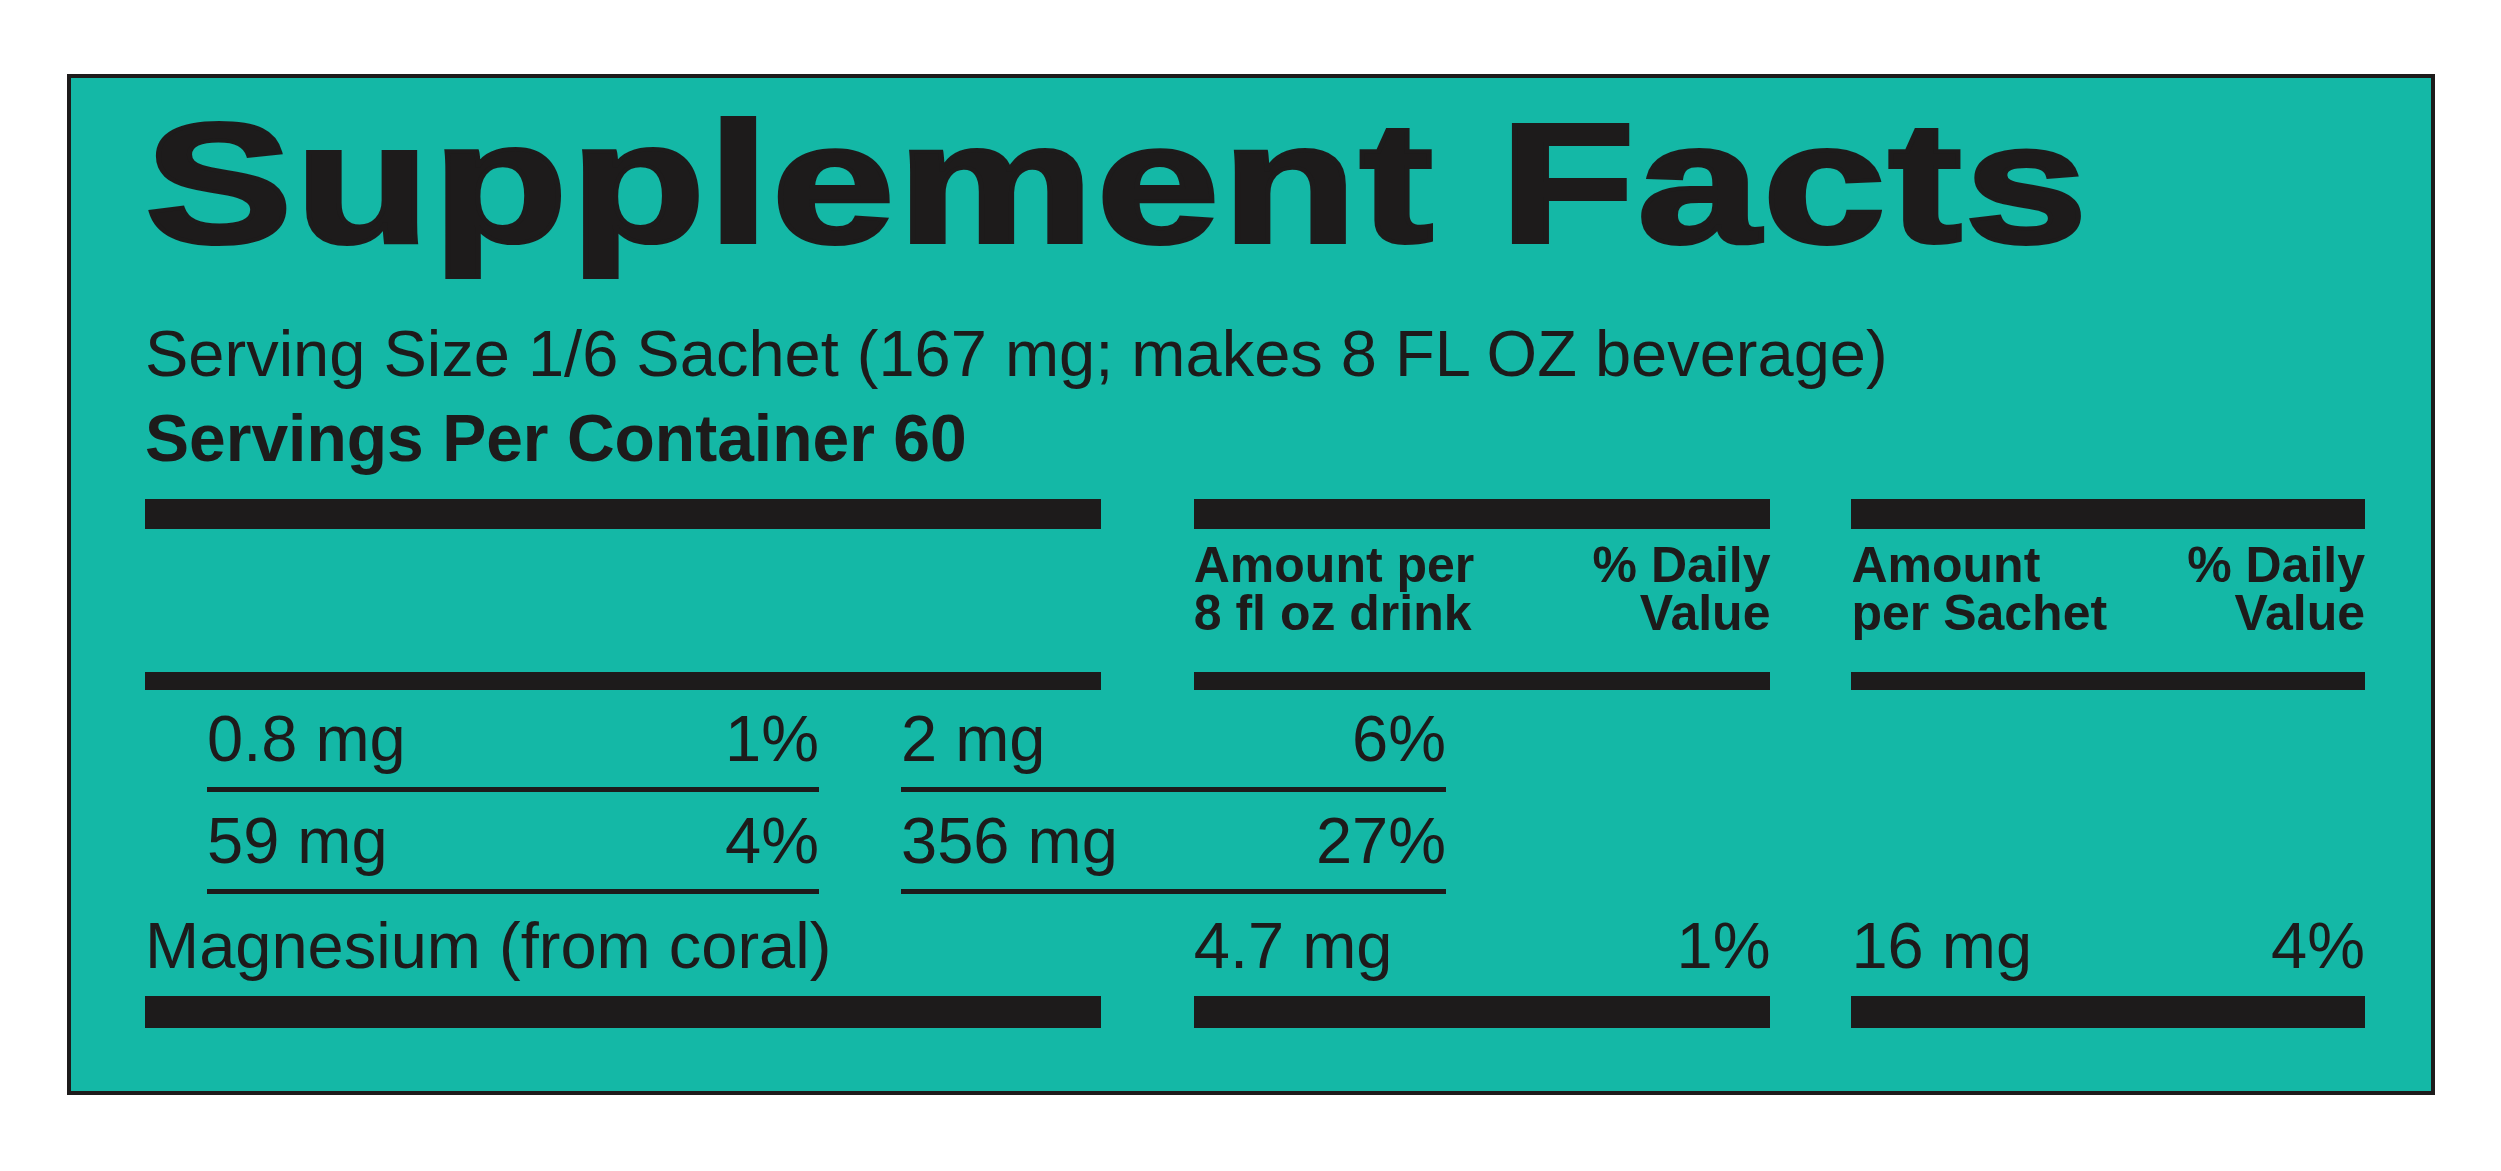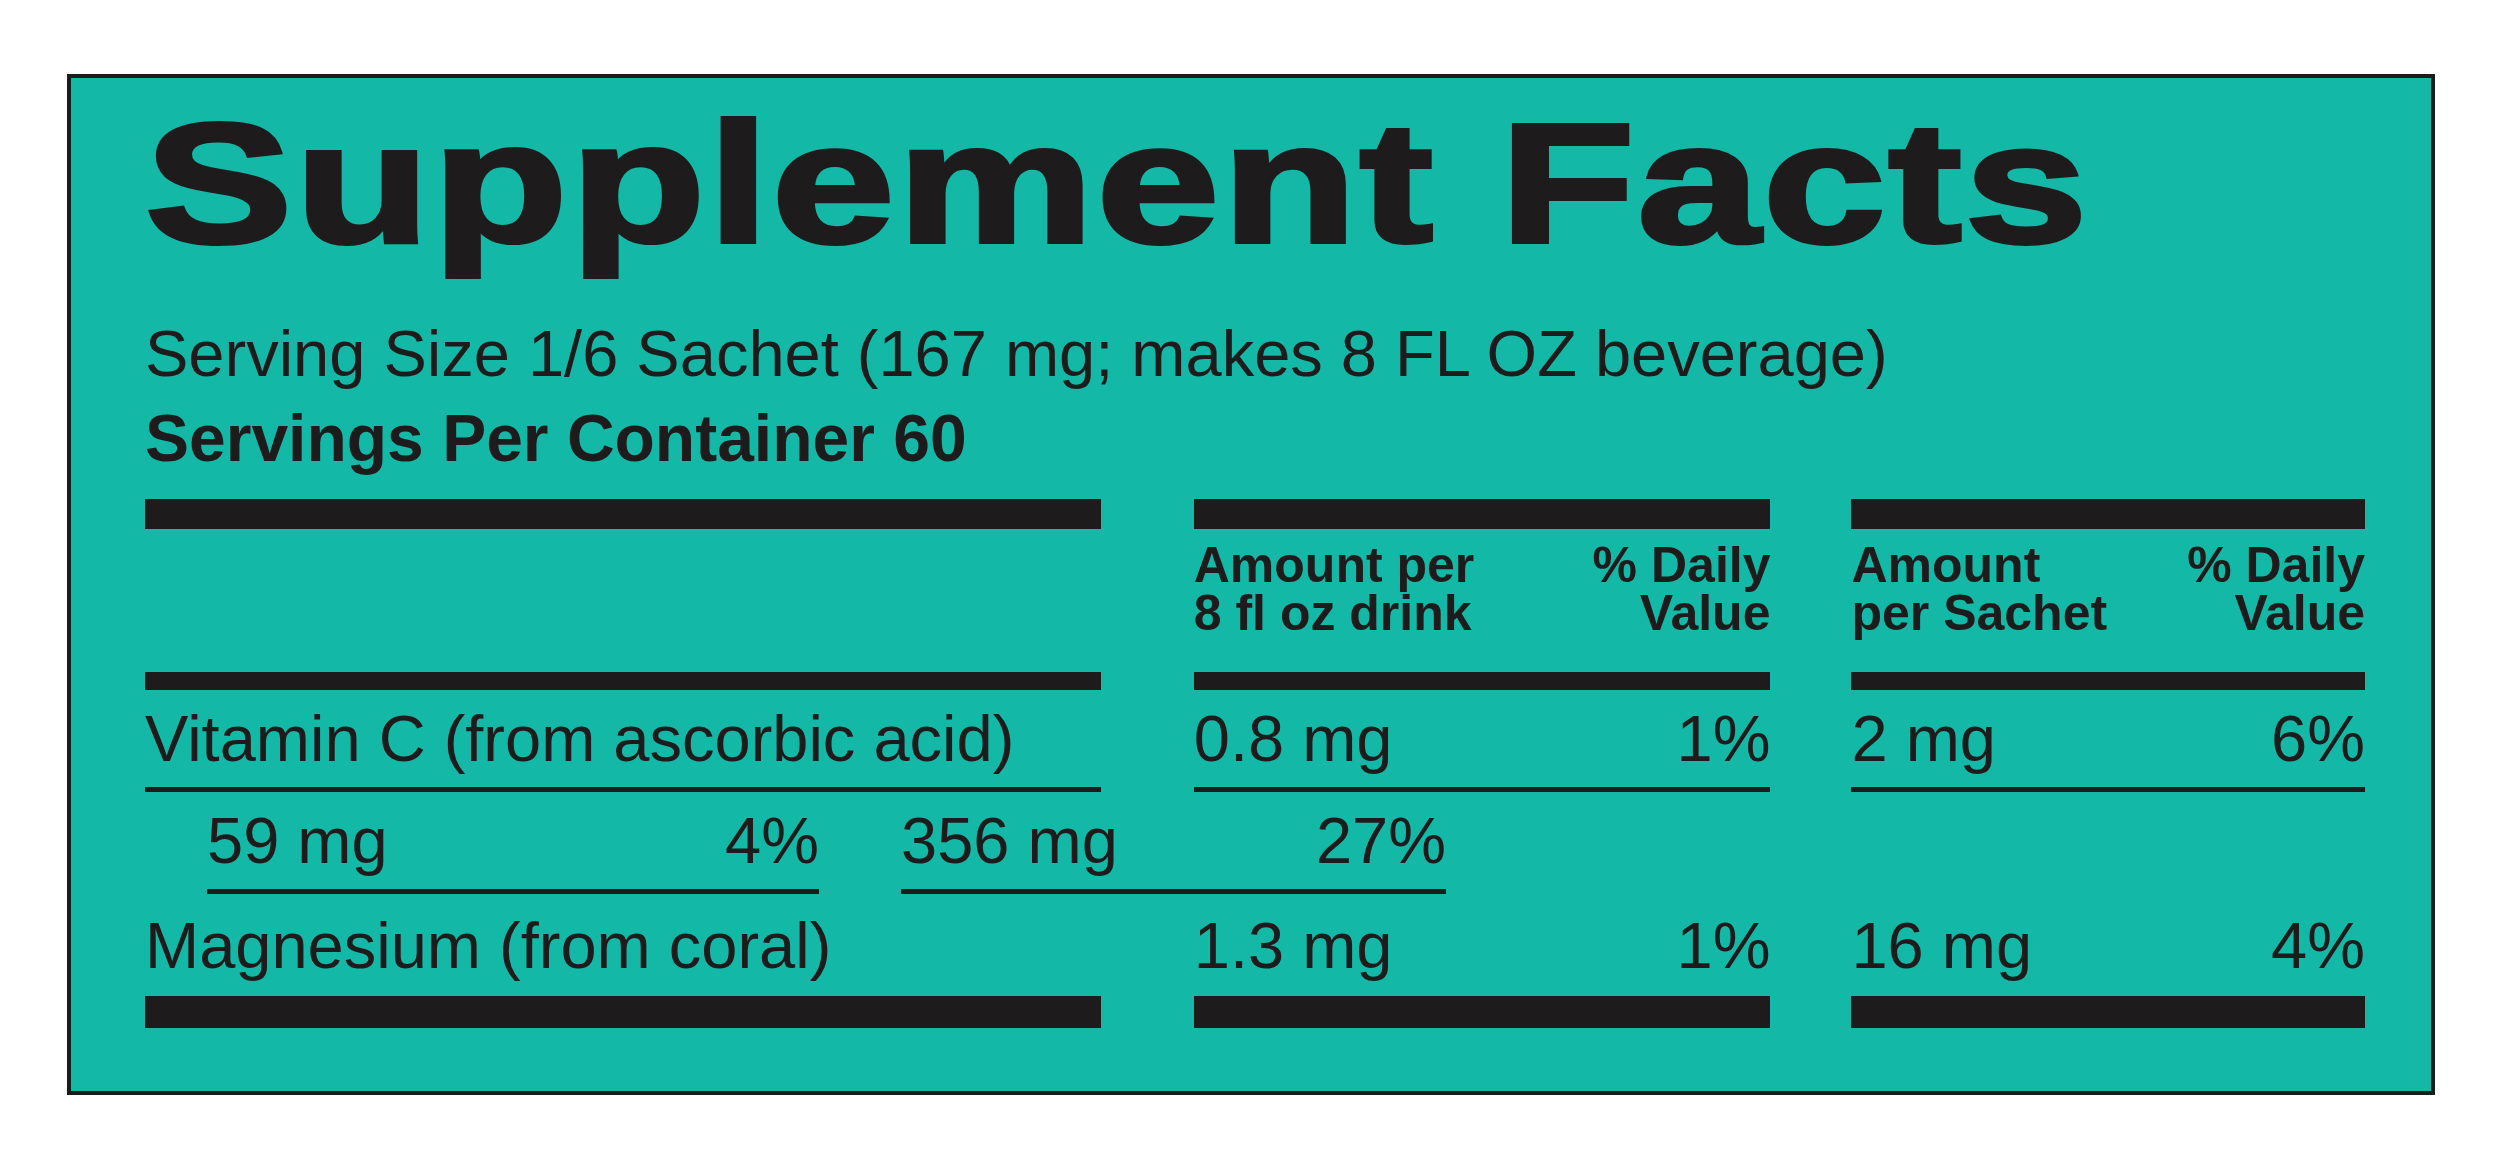--- a/index.html
+++ b/index.html
@@ -141,23 +141,20 @@
 
     <div class="band bar-mid">
       <div class="colA"></div>
       <div class="gap1"></div>
       <div class="colB"></div>
       <div class="gap2"></div>
       <div class="colC"></div>
     </div>
 
     <div class="band nutrient-band with-sep">
-      <div class="colA">
-          <span class="cell-name">Vitamin C (from ascorbic acid)</span>
-        </div>
       <div class="gap1"></div>
       <div class="colB">
         <span class="cell-amount">0.8 mg</span>
         <span class="cell-dv">1%</span>
       </div>
       <div class="gap2"></div>
       <div class="colC">
         <span class="cell-amount">2 mg</span>
         <span class="cell-dv">6%</span>
       </div>
@@ -175,21 +172,21 @@
         <span class="cell-dv">27%</span>
       </div>
     </div>
 
     <div class="band nutrient-band">
       <div class="colA">
           <span class="cell-name">Magnesium (from coral)</span>
         </div>
       <div class="gap1"></div>
       <div class="colB">
-        <span class="cell-amount">1.3 mg</span>
+        <span class="cell-amount">4.7 mg</span>
         <span class="cell-dv">1%</span>
       </div>
       <div class="gap2"></div>
       <div class="colC">
         <span class="cell-amount">16 mg</span>
         <span class="cell-dv">4%</span>
       </div>
     </div>
 
     <div class="band bar-bottom">

